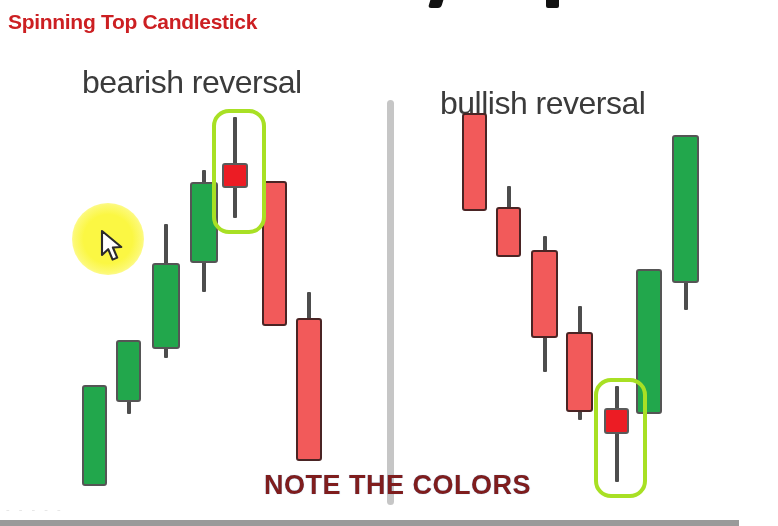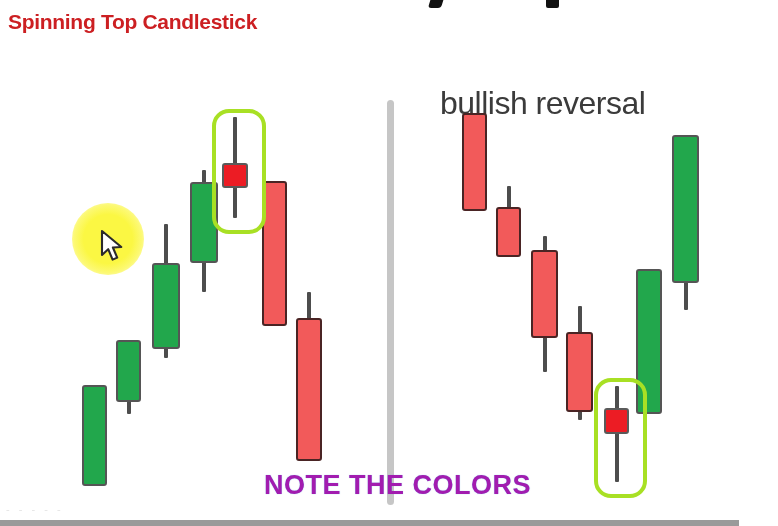--- a/index.html
+++ b/index.html
@@ -140,21 +140,21 @@
     top: 229px;
   }
 
   
   #note-colors {
     position: absolute;
     left: 264px;
     top: 470px;
     font-size: 27px;
     font-weight: bold;
-    color: #a21caf;
+    color: #7f1d1d;
     letter-spacing: 0.5px;
     white-space: nowrap;
     text-shadow: 0 0 1px rgba(33,150,232,0.55);
   }
 
   
   #bottom-bar {
     position: absolute;
     left: 0;
     bottom: 0;
@@ -175,20 +175,21 @@
 </head>
 <body>
 
 <div id="screen">
 
   <div id="title">Spinning Top Candlestick</div>
 
   <div class="glyph-remnant" id="glyph-a"></div>
   <div class="glyph-remnant" id="glyph-b"></div>
 
+  <div class="panel-heading" id="heading-bearish">bearish reversal</div>
 
   <div class="panel-heading" id="heading-bullish">bullish reversal</div>
 
   <div id="divider"></div>
 
   <div class="chart" id="candle-layer">
       <div class="candle up" style="left: 82px; top: 0px; width: 25px; height: 526px;">
         <div class="wick" style="top: 385px; height: 101px;"></div>
         <div class="body" style="top: 385px; height: 101px;"></div>
       </div>

